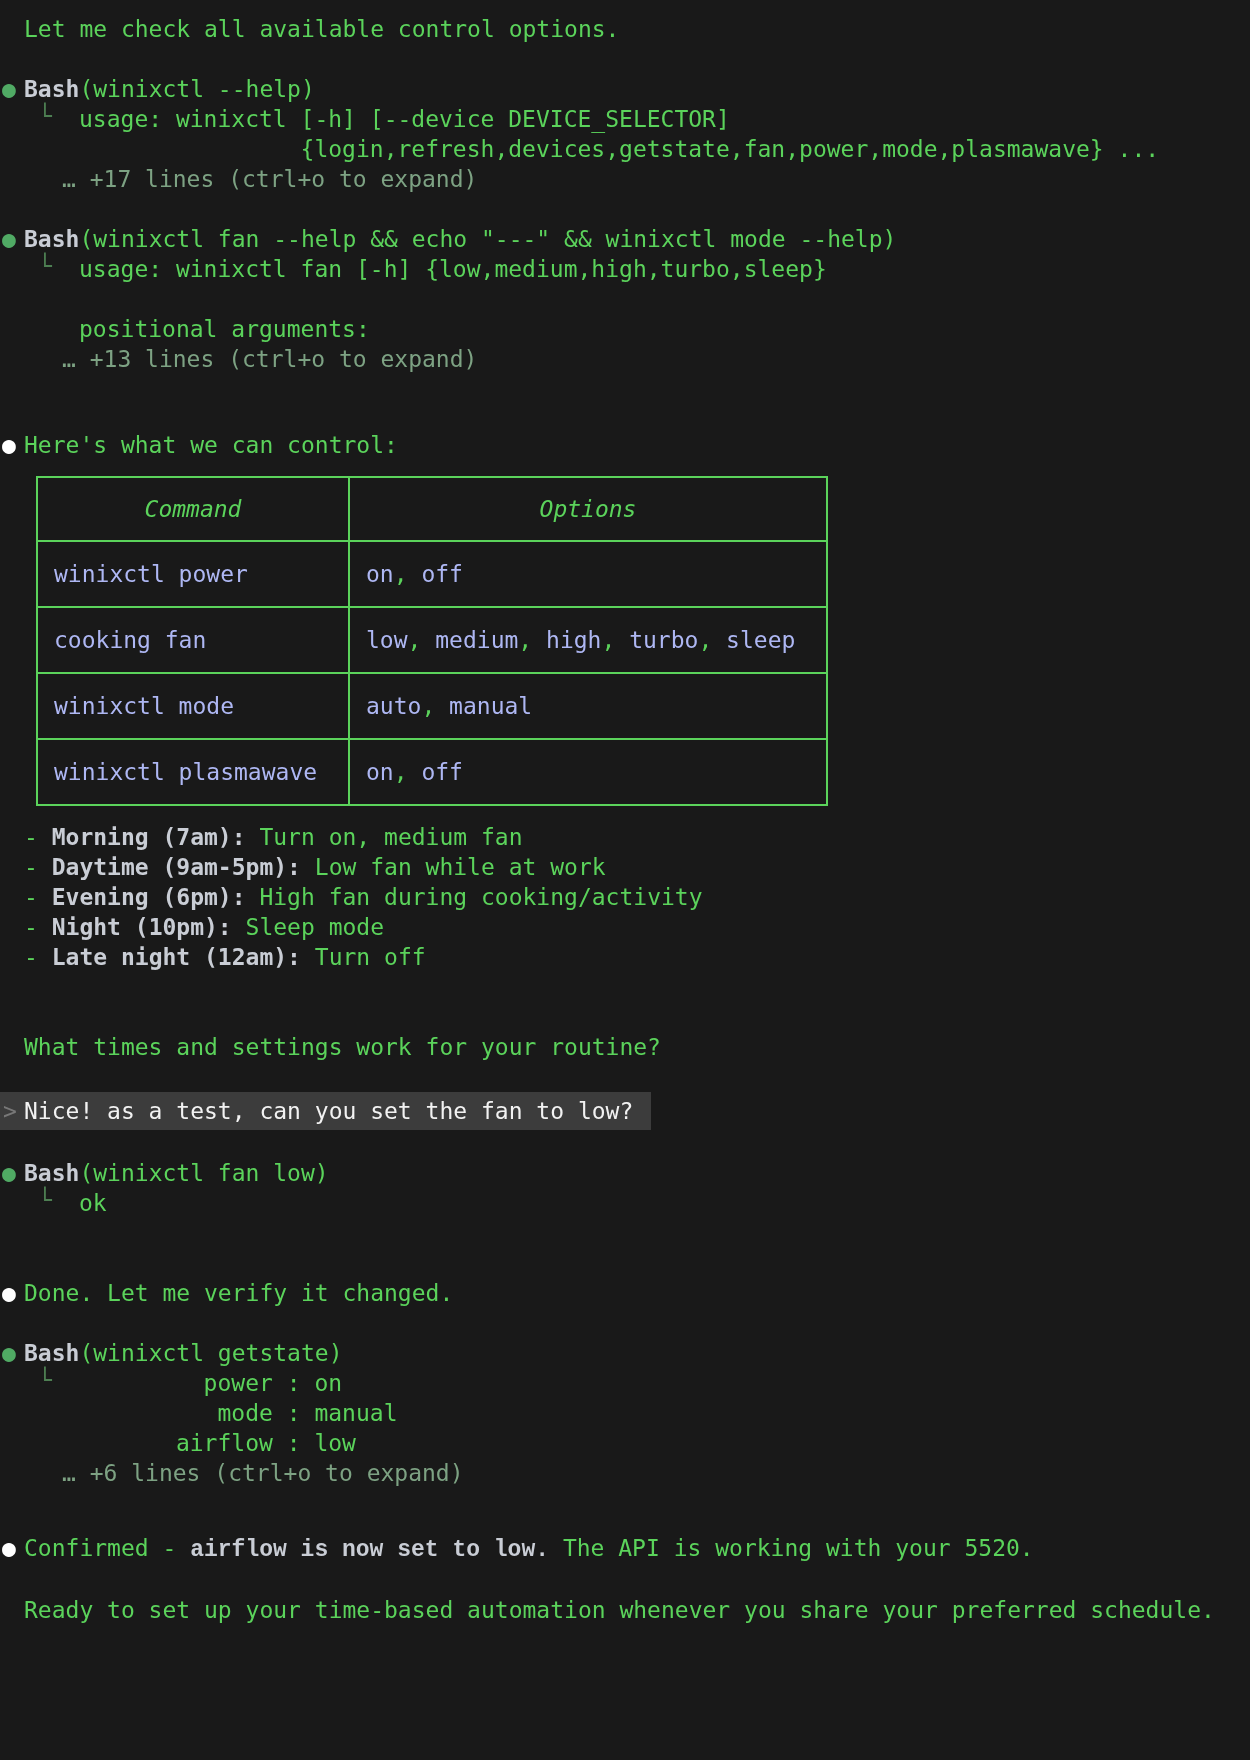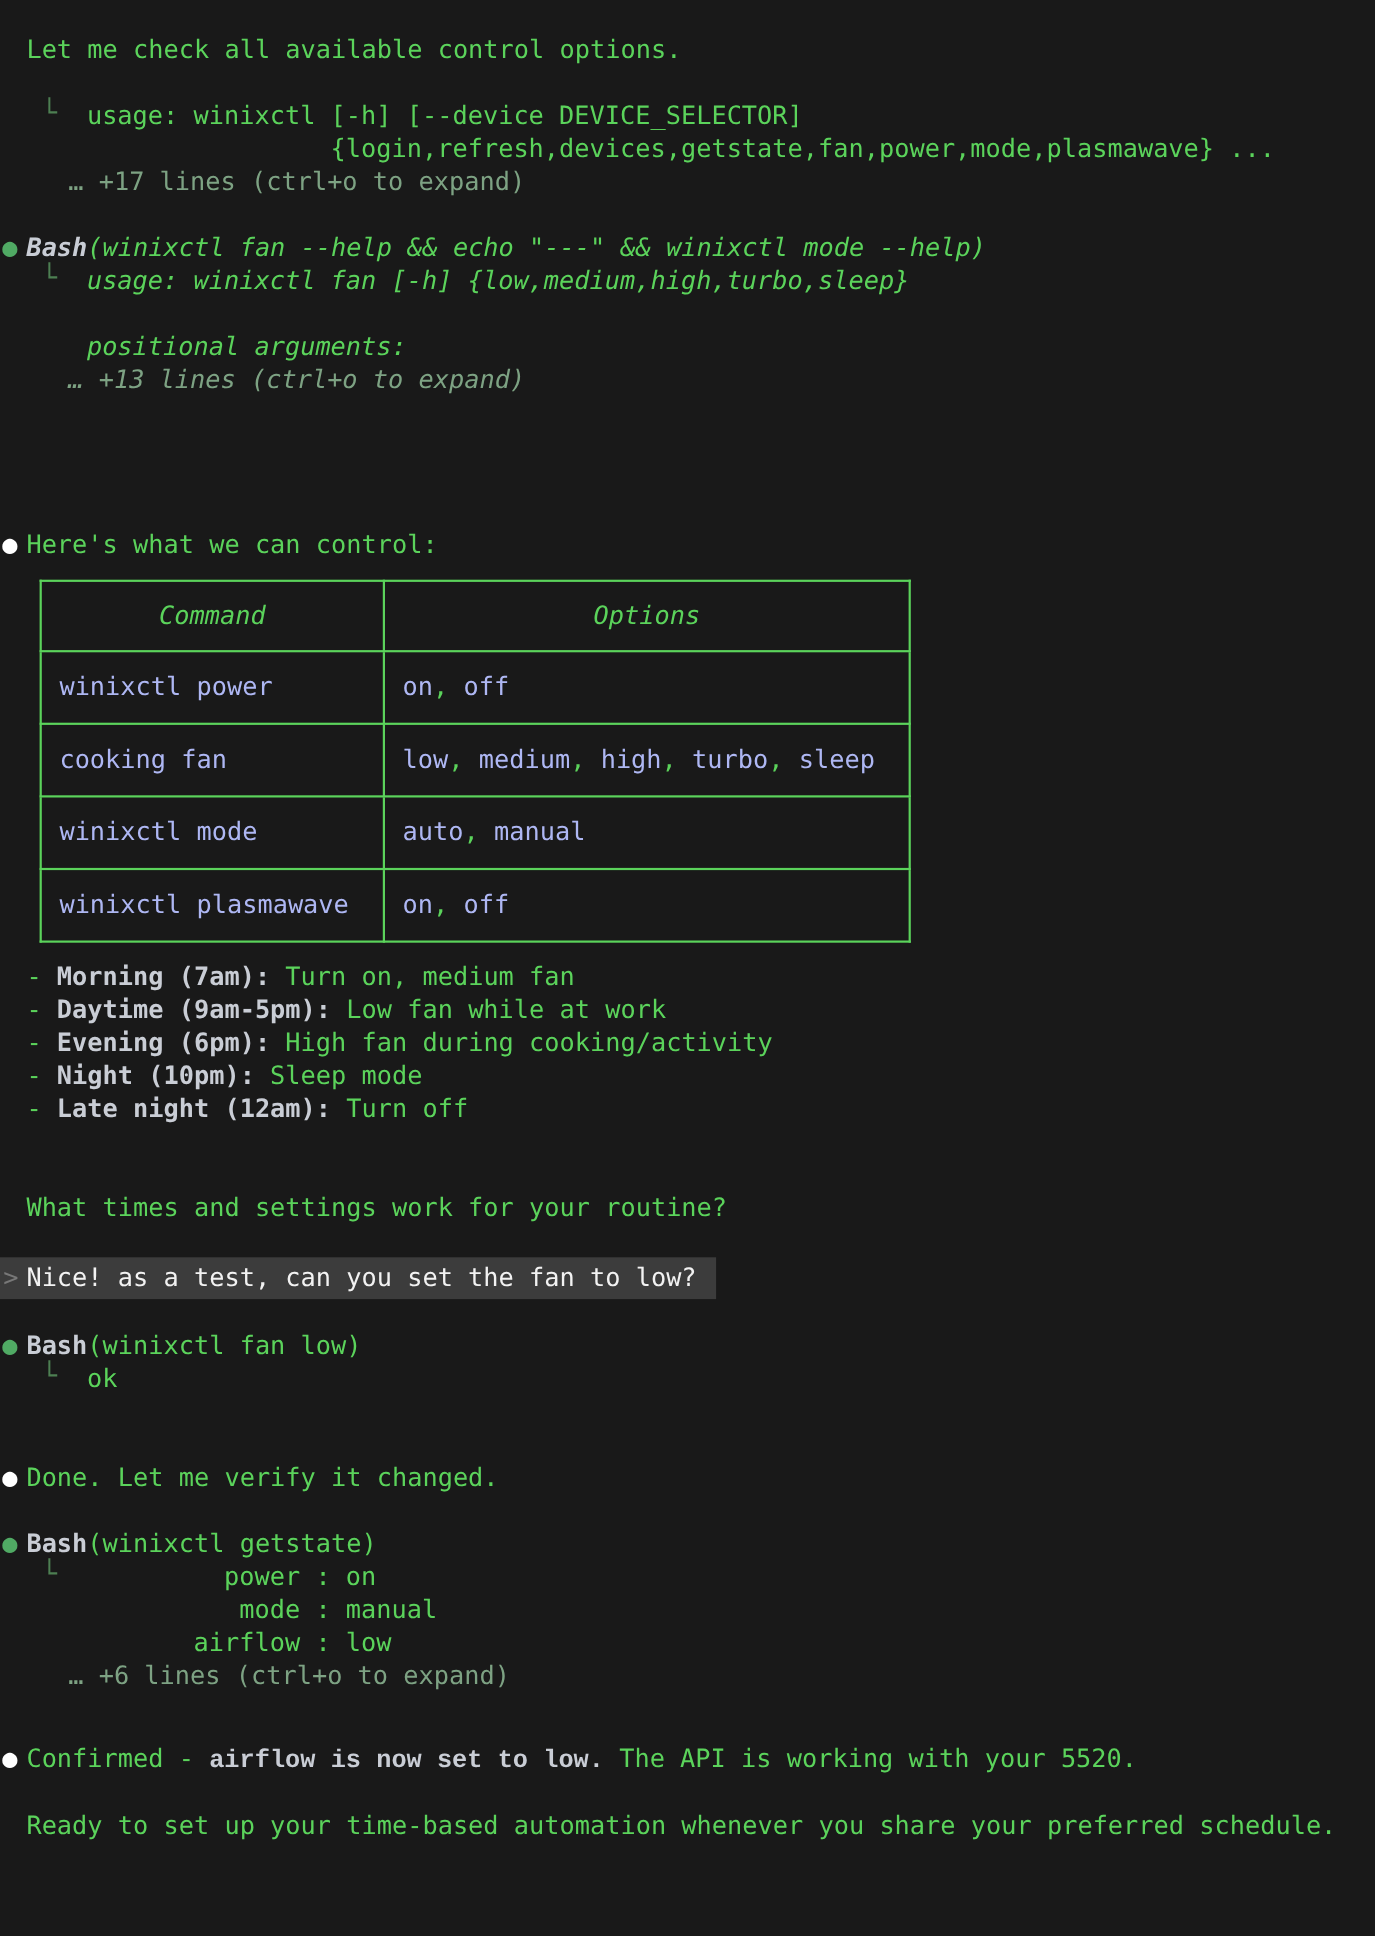--- a/index.html
+++ b/index.html
@@ -17,41 +17,41 @@
   }
   *{box-sizing:border-box;}
   html,body{margin:0;padding:0;}
   body{
     width:1250px;height:1760px;overflow:hidden;
     background:var(--bg);
     font-family:"DejaVu Sans Mono","Liberation Mono",monospace;
     font-size:23px;line-height:30px;
     color:var(--green);
   }
-  .terminal{width:1250px;height:1368px;padding-top:31px;position:relative;}
+  .terminal{width:1250px;height:1368px;padding-top:14px;position:relative;}
   .line{min-height:30px;line-height:30px;white-space:nowrap;}
   .para{padding-left:24px;}
   .msg{position:relative;padding-left:24px;}
   .bullet{position:absolute;left:2px;top:0;}
   .bullet::before{content:"●";}
   .msg-bullet{color:var(--white);}
   .tool-bullet{color:var(--tool-bullet);}
   .tname{color:var(--gray-bold);font-weight:bold;}
   .tcmd{color:var(--green);}
   .tool-output{position:relative;}
   .connector-icon{position:absolute;left:38px;top:-3px;color:var(--connector);}
   .connector-icon::before{content:"└";}
   pre.out{margin:0 0 0 79px;font:inherit;color:var(--green);white-space:pre;}
   .expand-hint{margin-left:62px;color:var(--dim-green);}
   .mb30{margin-bottom:30px;}
   .mb16{margin-bottom:16px;}
   .mb28{margin-bottom:28px;}
   .mb45{margin-bottom:45px;}
   .mb60{margin-bottom:60px;}
-  .mb100{margin-bottom:120px;font-style:italic;}
+  .mb100{margin-bottom:56px;}
   table.ctl{border-collapse:collapse;table-layout:fixed;width:790px;margin:0 0 16px 36px;}
   table.ctl th,table.ctl td{border:2px solid var(--green);line-height:30px;overflow:hidden;}
   table.ctl th{width:312px;padding:16px;font-weight:normal;color:var(--green);text-align:center;font-style:italic;}
   table.ctl th.opts-h{width:478px;}
   table.ctl td{padding:17px 16px;color:var(--lavender);text-align:left;white-space:nowrap;}
   table.ctl .comma{color:var(--green);}
   .sched{padding-left:24px;}
   .sched-dash{color:var(--green);margin-right:1ch;}
   .sched-label{color:var(--gray-bold);font-weight:bold;}
   .sched-desc{color:var(--green);margin-left:1ch;}
@@ -63,20 +63,23 @@
   .conf-bold{color:var(--gray-bold);font-weight:bold;font-family:Liberation Mono, monospace;}
 </style>
 </head>
 <body>
 
 <div class="terminal">
 
   <div class="line para mb30">Let me check all available control options.</div>
 
   <div class="mb30">
+    <div class="line msg">
+      <span class="bullet tool-bullet"></span><span class="tname">Bash</span><span class="tcmd">(winixctl --help)</span>
+    </div>
     <div class="tool-output">
       <span class="connector-icon"></span>
       <pre class="out">usage: winixctl [-h] [--device DEVICE_SELECTOR]
                 {login,refresh,devices,getstate,fan,power,mode,plasmawave} ...</pre>
     </div>
     <div class="line expand-hint">… +17 lines (ctrl+o to expand)</div>
   </div>
 
   <div class="mb100">
     <div class="line msg">

